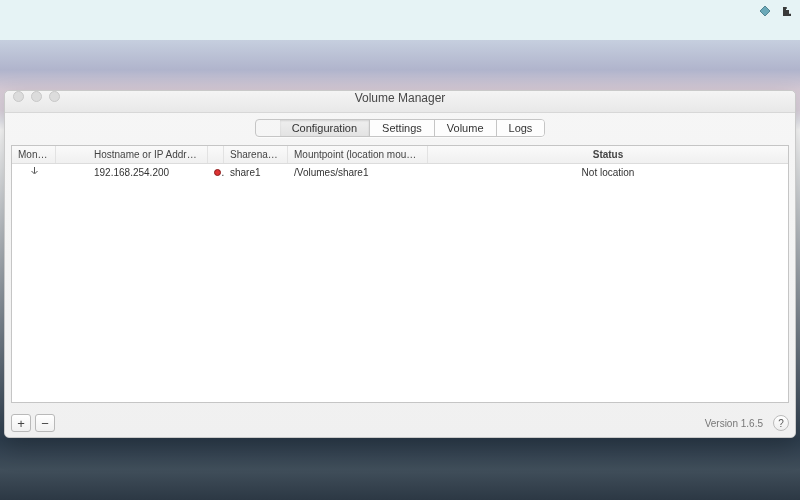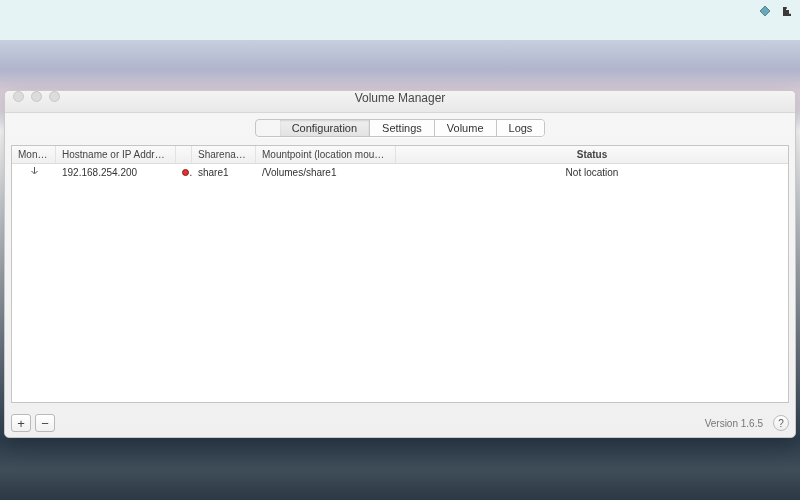--- a/index.html
+++ b/index.html
@@ -68,21 +68,21 @@
            border-bottom: 1px solid #dcdcdc; }
   .th, .td {
     font-size: 10px; padding: 3px 6px; white-space: nowrap; overflow: hidden;
     text-overflow: ellipsis;
   }
   .th { color: #444; border-right: 1px solid #e2e2e2; }
   .th:last-child { border-right: none; font-weight: bold; }
   .tbody { flex: 1; }
   .trow { display: flex; height: 16px; align-items: center; }
   .col-monitor { width: 44px; text-align: center; }
-  .col-host    { width: 120px; }
+  .col-host    { width: 120px; margin-left: 32px; }
   .col-share-i { width: 16px; text-align:center; }
   .col-share   { width: 64px; }
   .col-mount   { width: 140px; }
   .col-status  { flex: 1; text-align: center; }
   .red-dot { display:inline-block;width:7px;height:7px;border-radius:50%;
              background:#d33;border:0.5px solid #8a1c1c; }
   .toolbar {
     display: flex; align-items: center; padding: 5px 6px 5px 6px; gap: 4px;
     position: relative;
   }

